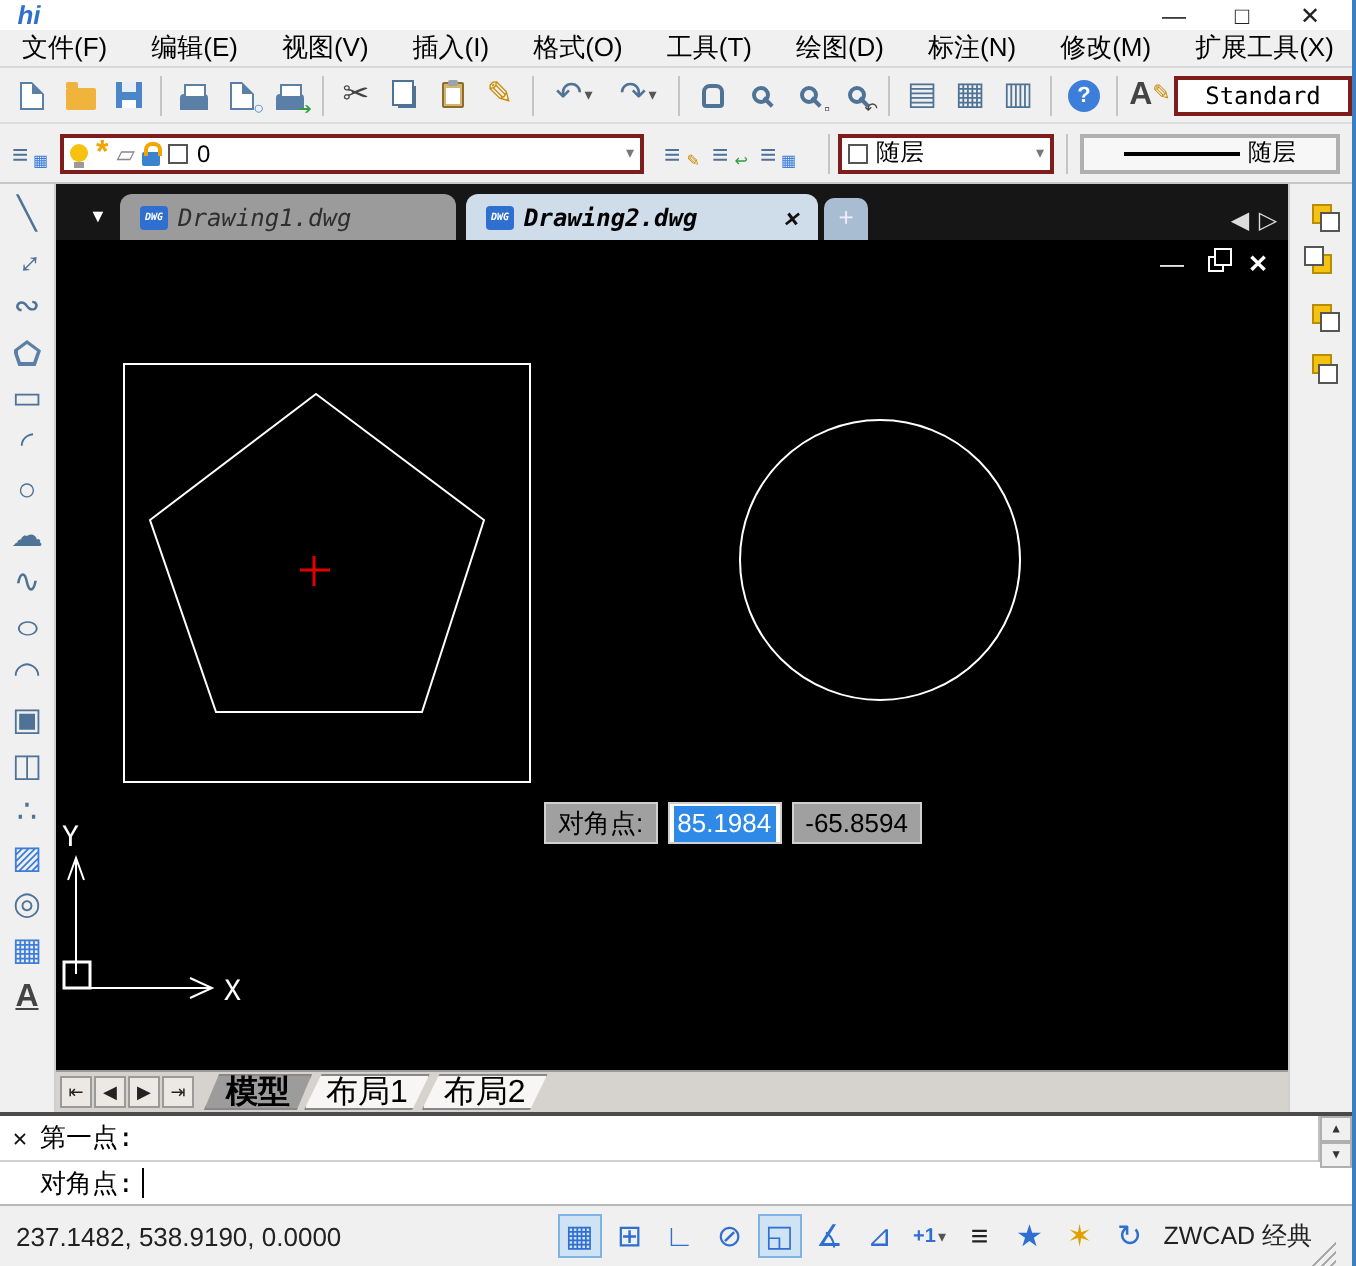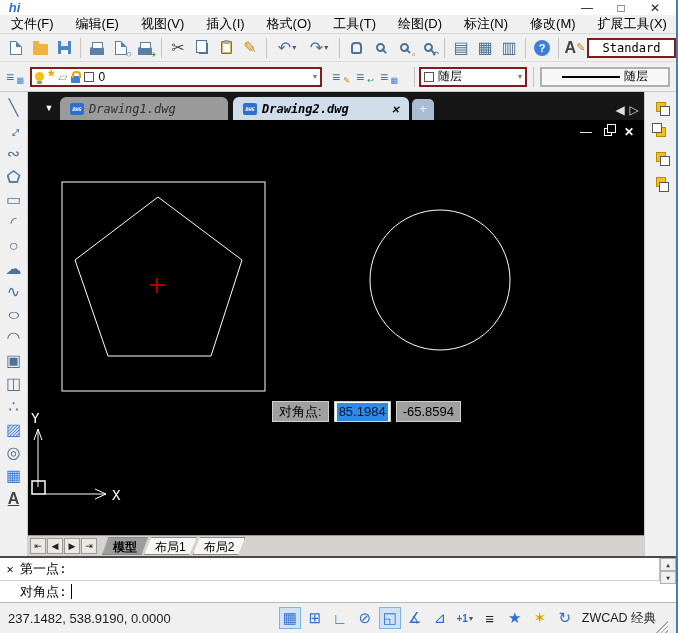--- a/index.html
+++ b/index.html
@@ -92,26 +92,26 @@
   .newtab { width:22px; height:21px; background:#a8bdd2; border-radius:5px 5px 0 0; margin-left:3px; color:#eef; font-size:13px; text-align:center; line-height:20px; }
   .tabarrows { margin-left:auto; margin-bottom:3px; display:flex; gap:2px; padding-right:4px; }
   .tabarrows span { color:#ddd; font-size:12px; width:12px; text-align:center; }
 
   
   .canvas { position:relative; background:#000; flex:1 1 auto; overflow:hidden; }
   .mdictrl { position:absolute; top:5px; right:10px; display:flex; gap:12px; align-items:center; color:#fff; font-size:12px; }
   .tooltip { position:absolute; left:244px; top:281px; display:flex; gap:5px; font-size:13px; }
   .tipbox { background:#a0a0a0; border:1px solid #d0d0d0; color:#000; padding:1px 6px; height:21px; line-height:18px; }
   .tipval { background:#fff; border:1px solid #d0d0d0; padding:1px 2px; height:21px; }
-  .tipval .sel { background:#2e8ae6; color:#0f172a; padding:0 2px; line-height:18px; display:inline-block; }
+  .tipval .sel { background:#2e8ae6; color:#ffffff; padding:0 2px; line-height:18px; display:inline-block; }
 
   
   .laytabs { height:21px; background:#d6d3ce; border-top:1px solid #9a9a9a; display:flex; align-items:center; padding-left:2px; flex:0 0 auto; }
   .navbtn { width:16px; height:16px; background:#ece9e4; border:1px solid #9a9a9a; font-size:9px; text-align:center; line-height:14px; color:#222; margin-right:1px; }
-  .ltab { height:18px; padding:0 10px; font-size:12px; line-height:18px; clip-path:polygon(14% 0,100% 0,86% 100%,0 100%); background:#f7f6f4; border:1px solid #888; margin-left:-4px; }
+  .ltab { height:18px; padding:0 10px; font-size:16px; line-height:18px; clip-path:polygon(14% 0,100% 0,86% 100%,0 100%); background:#f7f6f4; border:1px solid #888; margin-left:-4px; }
   .ltab.active { background:#9c9c9c; font-weight:bold; }
 
   
   .cmd { flex:0 0 auto; background:#fff; border-top:2px solid #4a4a4a; font-family:"DejaVu Sans Mono", monospace; font-size:13px; }
   .cmdrow1 { height:23px; display:flex; align-items:center; border-bottom:1px solid #d0d0d0; }
   .cmdclose { width:20px; text-align:center; font-weight:bold; font-size:12px; color:#111; }
   .cmdscroll { margin-left:auto; width:17px; height:23px; display:flex; flex-direction:column; border-left:1px solid #c0c0c0; }
   .sbtn { flex:1; font-size:6px; text-align:center; line-height:11px; background:#f0f0f0; border:1px solid #b0b0b0; color:#333; }
   .cmdrow2 { height:21px; display:flex; align-items:center; padding-left:20px; }
   .caret { display:inline-block; width:1px; height:15px; background:#000; margin-left:4px; }

